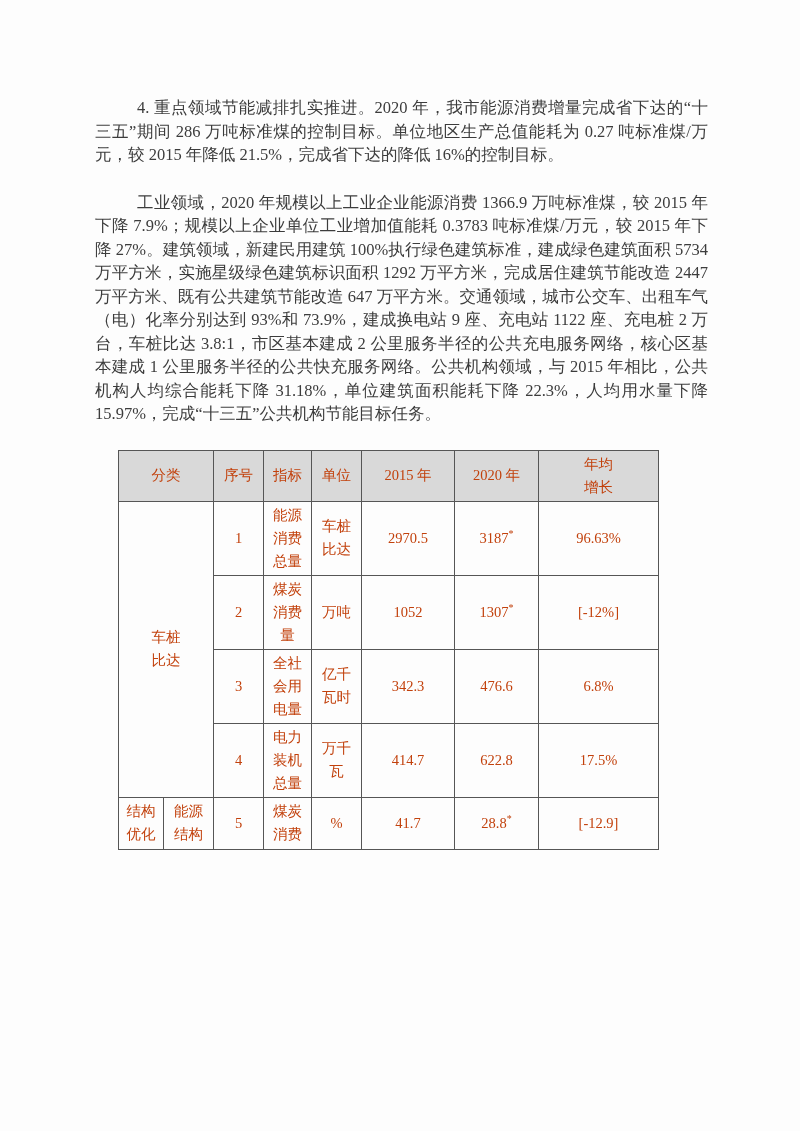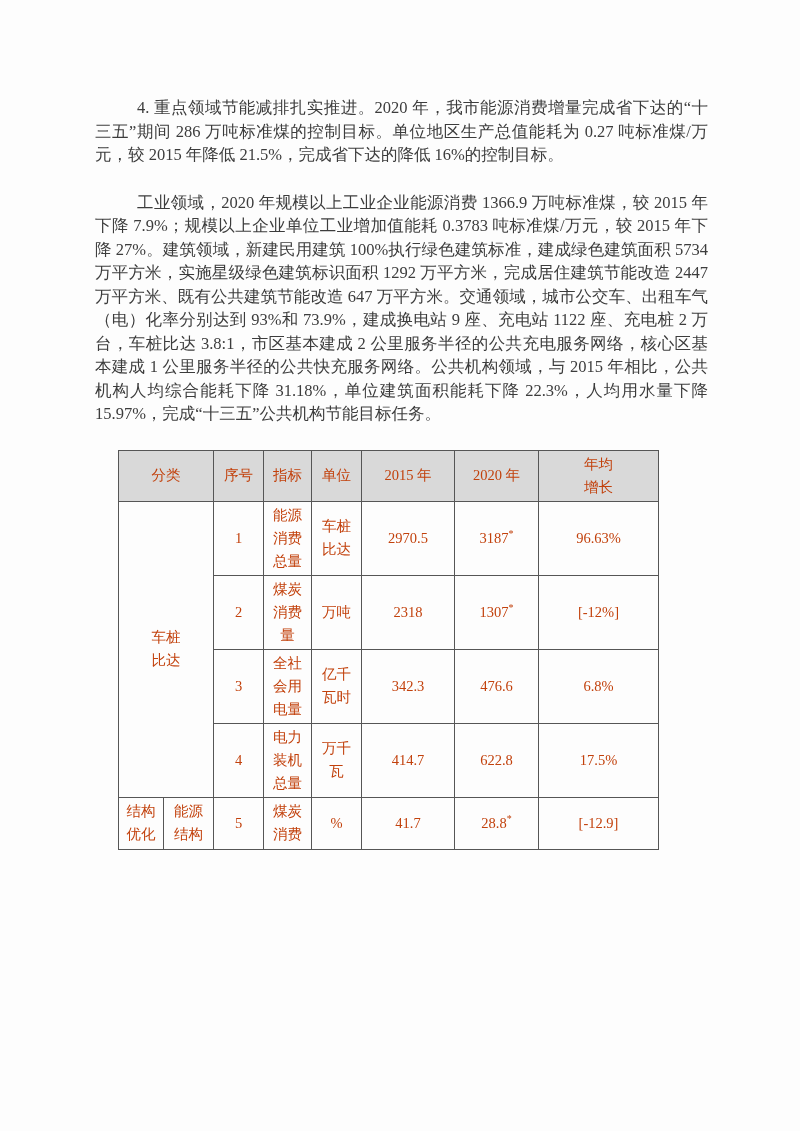--- a/index.html
+++ b/index.html
@@ -94,21 +94,21 @@
           <td><span class="wrap2">能源消费总量</span></td>
           <td><span class="wrap2">车桩比达</span></td>
           <td>2970.5</td>
           <td><span>3187</span><sup class="mark">*</sup></td>
           <td>96.63%</td>
         </tr>
         <tr class="tall">
           <td>2</td>
           <td><span class="wrap2">煤炭消费量</span></td>
           <td><span class="wrap2">万吨</span></td>
-          <td>2318</td>
+          <td>1052</td>
           <td><span>1307</span><sup class="mark">*</sup></td>
           <td>[-12%]</td>
         </tr>
         <tr class="tall">
           <td>3</td>
           <td><span class="wrap2">全社会用电量</span></td>
           <td><span class="wrap2">亿千瓦时</span></td>
           <td>342.3</td>
           <td><span>476.6</span><sup class="mark"></sup></td>
           <td>6.8%</td>

